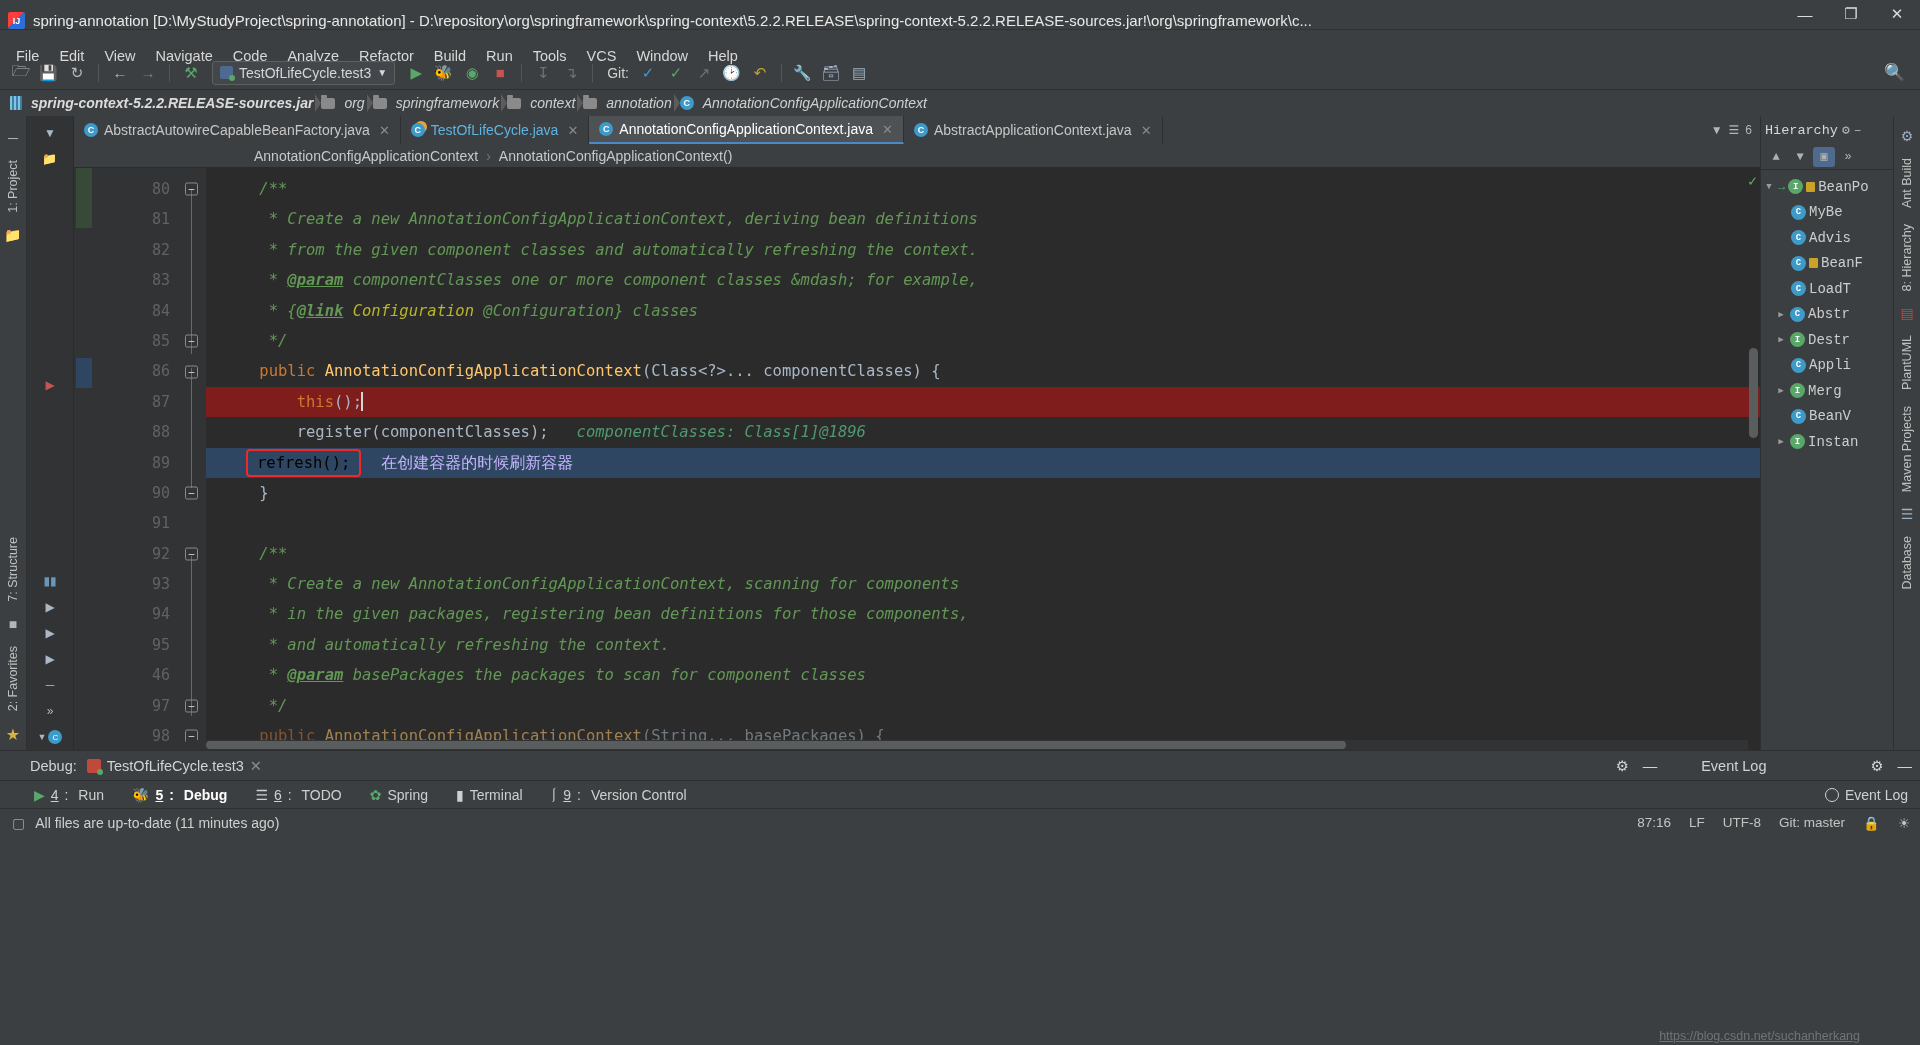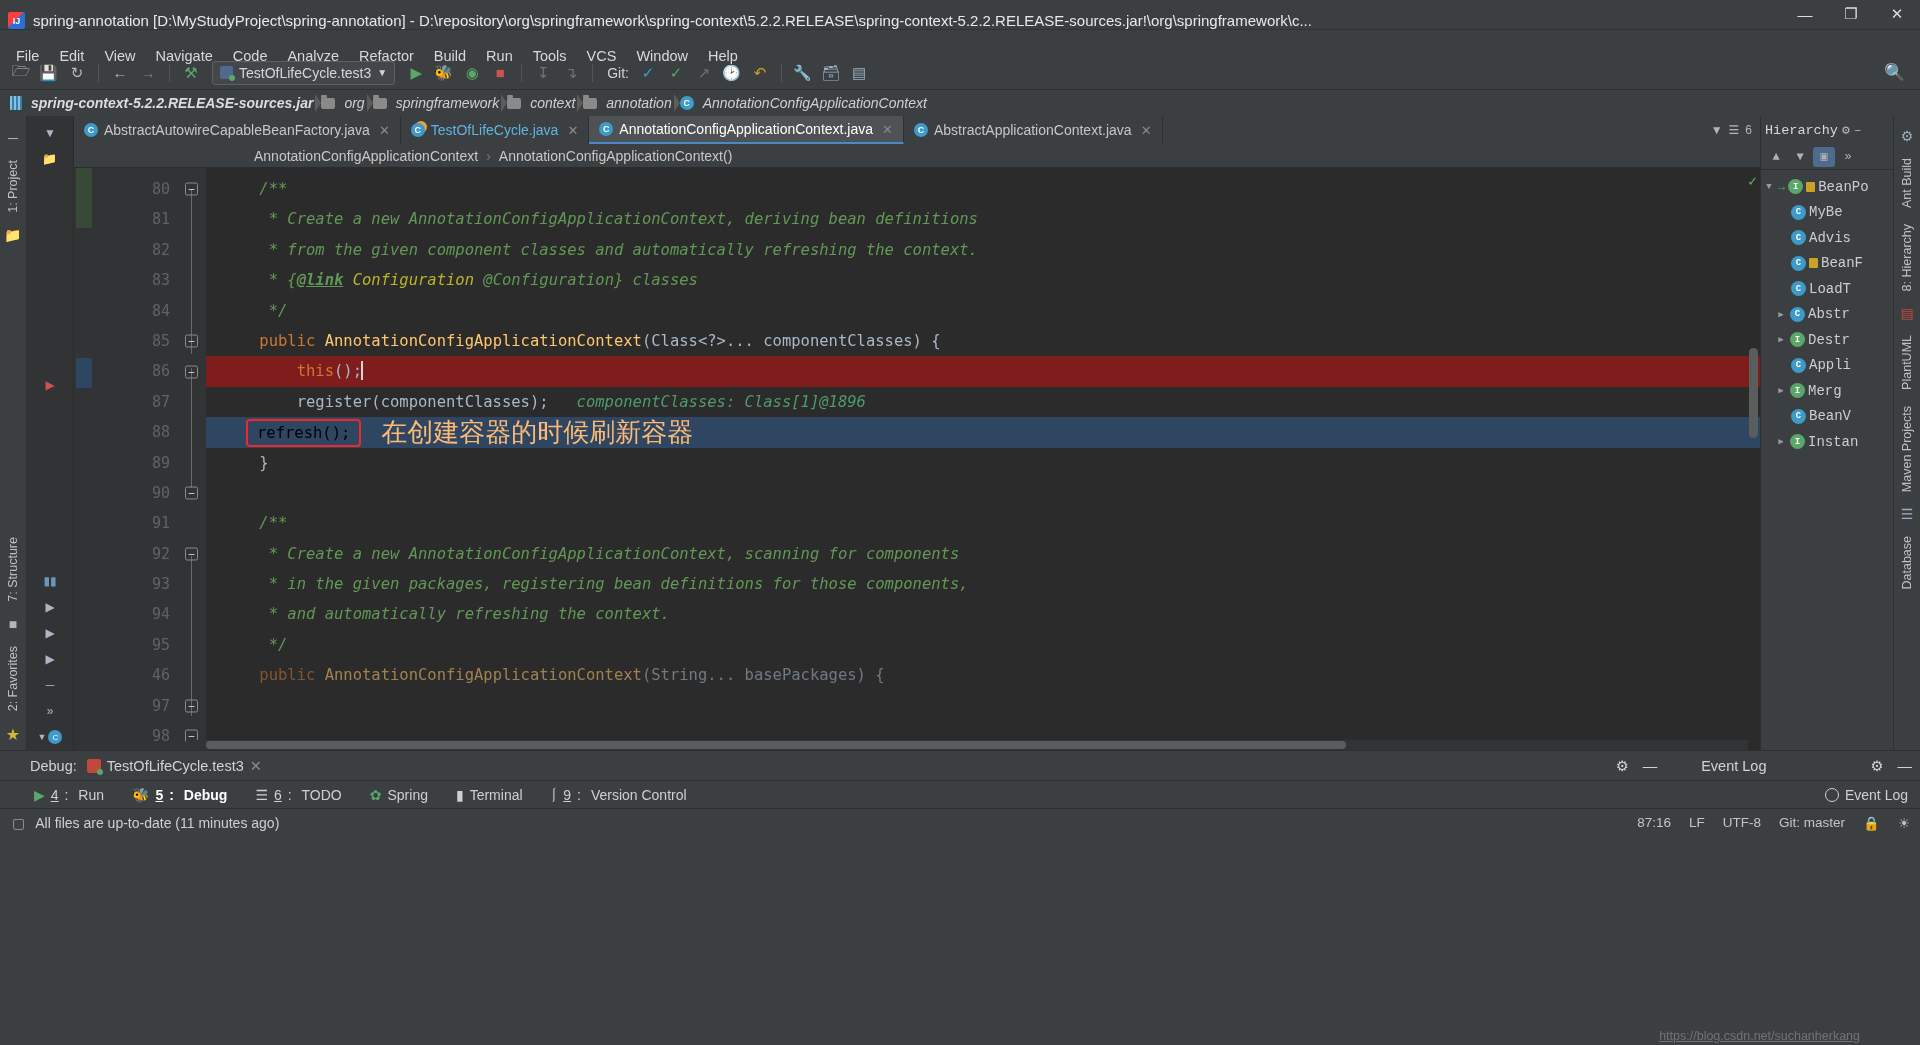--- a/index.html
+++ b/index.html
@@ -170,21 +170,21 @@
   .id { color:#ffc66d; }
   .pl { color:#a9b7c6; }
   .hint { color:#4e9a6f; font-style:italic; }
   .caret{ display:inline-block; width:2px; height:19px; background:#d6d6d6;
     vertical-align:-4px; margin-left:-1px;}
   .redbox{
     display:inline-block; border:2px solid #ef2929; border-radius:4px;
     padding:0px 9px; line-height:24px; vertical-align:middle;
   }
   .note-cn{
-    color:#fdba74; font-family:"DejaVu Sans", sans-serif; font-size:26px;
+    color:#c4b5fd; font-family:"DejaVu Sans", sans-serif; font-size:16px;
     margin-left:20px; vertical-align:middle; font-weight:500;
   }
   .scrollbar-v{
     position:absolute; right:2px; top:180px; width:9px; height:90px;
     background:#5a5d5e; border-radius:5px;
   }
   .chk{position:absolute; right:3px; top:4px; color:#5fae5f; font-size:15px;}
   .hscroll{
     position:absolute;left:112px;right:12px;bottom:0;height:10px;background:#313335;
   }
@@ -451,32 +451,34 @@
           <div class="gline"><span>95</span></div>
           <div class="gline"><span>46</span></div>
           <div class="gline"><span class="fold">−</span><span>97</span></div>
           <div class="gline"><span class="fold">−</span><span>98</span></div>
         </div>
 
         <div class="code">
           <div class="cline"><span class="pl">    </span><span class="cm">/**</span></div>
           <div class="cline"><span class="cm">     * Create a new AnnotationConfigApplicationContext, deriving bean definitions</span></div>
           <div class="cline"><span class="cm">     * from the given component classes and automatically refreshing the context.</span></div>
+          <div class="cline"><span class="cm">     * </span><span class="cm-tag">@param</span><span class="cm"> componentClasses one or more component classes &amp;mdash; for example,</span></div>
           <div class="cline"><span class="cm">     * {</span><span class="cm-tag">@link</span><span class="cm-lnk"> Configuration </span><span class="cm">@Configuration} classes</span></div>
           <div class="cline"><span class="cm">     */</span></div>
           <div class="cline"><span class="pl">    </span><span class="kw">public </span><span class="id">AnnotationConfigApplicationContext</span><span class="pl">(Class&lt;?&gt;... componentClasses) {</span></div>
           <div class="cline caret-line"><span class="pl">        </span><span class="kw">this</span><span class="pl">();</span><span class="caret"></span></div>
           <div class="cline"><span class="pl">        register(componentClasses);</span><span class="hint">   componentClasses: Class[1]@1896</span></div>
           <div class="cline sel"><span style="display:inline-block;width:24px"></span><span class="redbox">refresh();</span><span class="note-cn">在创建容器的时候刷新容器</span></div>
           <div class="cline"><span class="pl">    }</span></div>
           <div class="cline">&nbsp;</div>
           <div class="cline"><span class="pl">    </span><span class="cm">/**</span></div>
           <div class="cline"><span class="cm">     * Create a new AnnotationConfigApplicationContext, scanning for components</span></div>
           <div class="cline"><span class="cm">     * in the given packages, registering bean definitions for those components,</span></div>
           <div class="cline"><span class="cm">     * and automatically refreshing the context.</span></div>
+          <div class="cline"><span class="cm">     * </span><span class="cm-tag">@param</span><span class="cm"> basePackages the packages to scan for component classes</span></div>
           <div class="cline"><span class="cm">     */</span></div>
           <div class="cline" style="opacity:.55"><span class="pl">    </span><span class="kw">public </span><span class="id">AnnotationConfigApplicationContext</span><span class="pl">(String... basePackages) {</span></div>
 
           <div class="scrollbar-v"></div>
           <div class="chk">✓</div>
         </div>
 
         <div class="hscroll">
           <div class="thumb"></div>
         </div>

